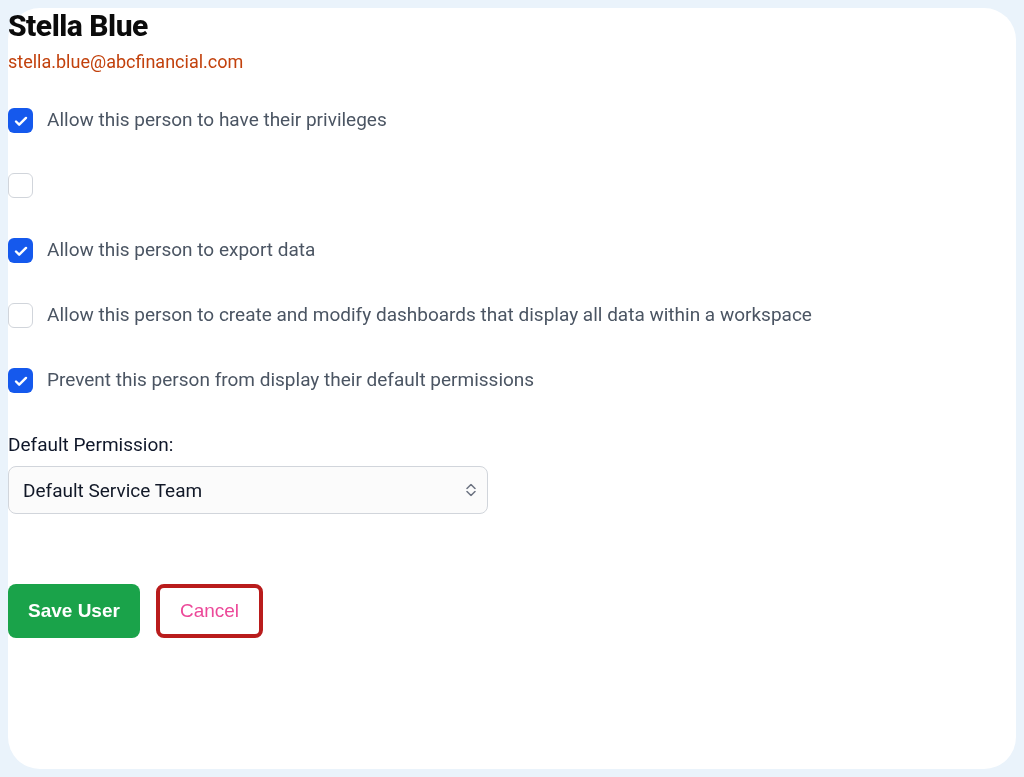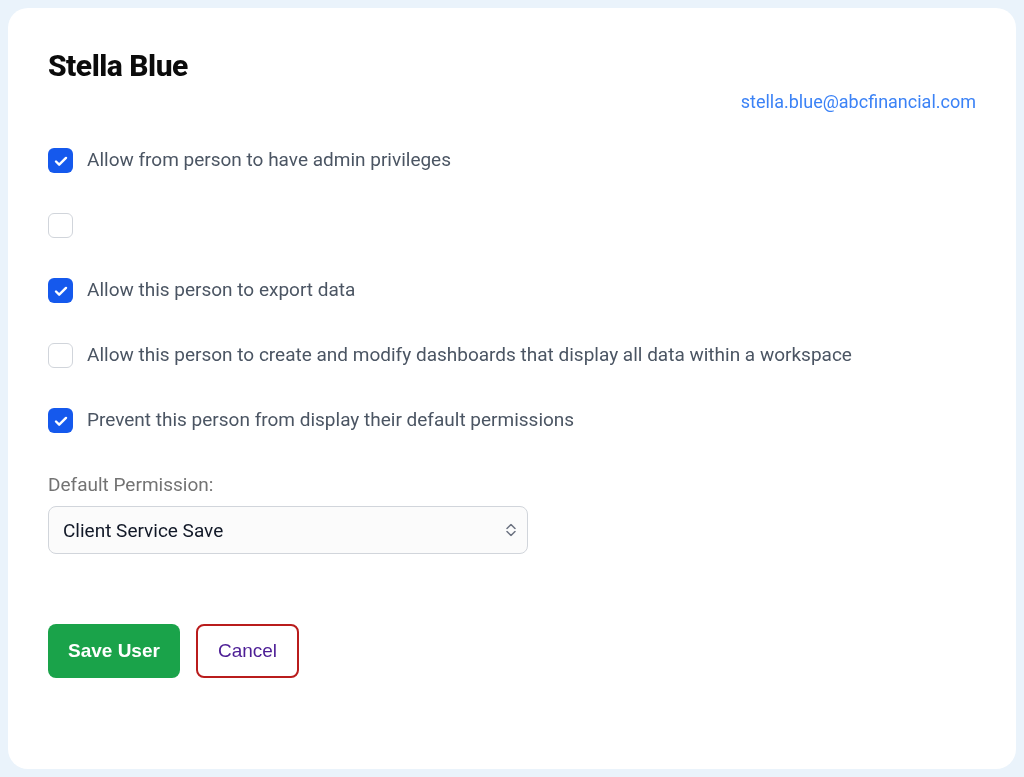--- a/index.html
+++ b/index.html
@@ -9,37 +9,35 @@
     }
     body {
       font-family: -apple-system, BlinkMacSystemFont, "Segoe UI", Roboto, Helvetica, Arial, sans-serif;
       background: #eaf3fb;
       width: 1024px;
       height: 777px;
       padding: 8px;
     }
     .card {
       background: #ffffff;
-      border-radius: 20px;
-      padding: 40px;
+      border-radius: 32px;
       width: 100%;
       height: 100%;
     }
     .user-name {
       font-size: 30px;
       font-weight: 800;
       color: #0b0b0b;
       letter-spacing: -0.5px;
       margin-bottom: 8px;
     }
     .user-email {
       font-size: 18px;
-      color: #3b82f6;
+      color: #c2410c;
       margin-bottom: 36px;
-      text-align: right;
     }
     .checkbox-row {
       display: flex;
       align-items: center;
       margin-bottom: 40px;
     }
     .checkbox {
       width: 25px;
       height: 25px;
       border-radius: 6px;
@@ -61,21 +59,21 @@
       width: 16px;
       height: 16px;
     }
     .checkbox-label {
       font-size: 19px;
       color: #4b5563;
       line-height: 1.3;
     }
     .field-label {
       font-size: 19px;
-      color: #737373;
+      color: #0f172a;
       margin-bottom: 10px;
       margin-top: 4px;
     }
     .select-wrap {
       position: relative;
       width: 480px;
       margin-bottom: 70px;
     }
     .select {
       width: 100%;
@@ -120,39 +118,39 @@
       align-items: center;
       justify-content: center;
       border: none;
     }
     .btn-primary {
       background: #1aa34a;
       color: #ffffff;
     }
     .btn-secondary {
       background: #ffffff;
-      color: #4c1d95;
-      border: 2px solid #b91c1c;
+      color: #ec4899;
+      border: 4px solid #b91c1c;
       font-weight: 500;
     }
   </style>
 </head>
 <body>
 
 <div class="card">
   <h1 class="user-name">Stella Blue</h1>
   <div class="user-email">stella.blue@abcfinancial.com</div>
 
   <div class="checkbox-row">
     <div class="checkbox checked">
       <svg viewBox="0 0 16 16" fill="none">
           <path d="M3 8.5L6.2 11.7L13 4.9" stroke="#ffffff" stroke-width="2.4" stroke-linecap="round" stroke-linejoin="round"></path>
         </svg>
     </div>
-    <span class="checkbox-label">Allow from person to have admin privileges</span>
+    <span class="checkbox-label">Allow this person to have their privileges</span>
   </div>
 
   <div class="checkbox-row">
     <div class="checkbox unchecked"></div>
   </div>
 
   <div class="checkbox-row">
     <div class="checkbox checked">
       <svg viewBox="0 0 16 16" fill="none">
           <path d="M3 8.5L6.2 11.7L13 4.9" stroke="#ffffff" stroke-width="2.4" stroke-linecap="round" stroke-linejoin="round"></path>
@@ -171,21 +169,21 @@
       <svg viewBox="0 0 16 16" fill="none">
           <path d="M3 8.5L6.2 11.7L13 4.9" stroke="#ffffff" stroke-width="2.4" stroke-linecap="round" stroke-linejoin="round"></path>
         </svg>
     </div>
     <span class="checkbox-label">Prevent this person from display their default permissions</span>
   </div>
 
   <div class="field-label">Default Permission:</div>
   <div class="select-wrap">
     <div class="select">
-      <span>Client Service Save</span>
+      <span>Default Service Team</span>
     </div>
     <div class="select-caret">
       <svg viewBox="0 0 10 6">
           <path d="M1 5L5 1L9 5" stroke="#6b7280" stroke-width="1.5" fill="none" stroke-linecap="round" stroke-linejoin="round"></path>
         </svg>
       <svg viewBox="0 0 10 6">
           <path d="M1 1L5 5L9 1" stroke="#6b7280" stroke-width="1.5" fill="none" stroke-linecap="round" stroke-linejoin="round"></path>
         </svg>
     </div>
   </div>

